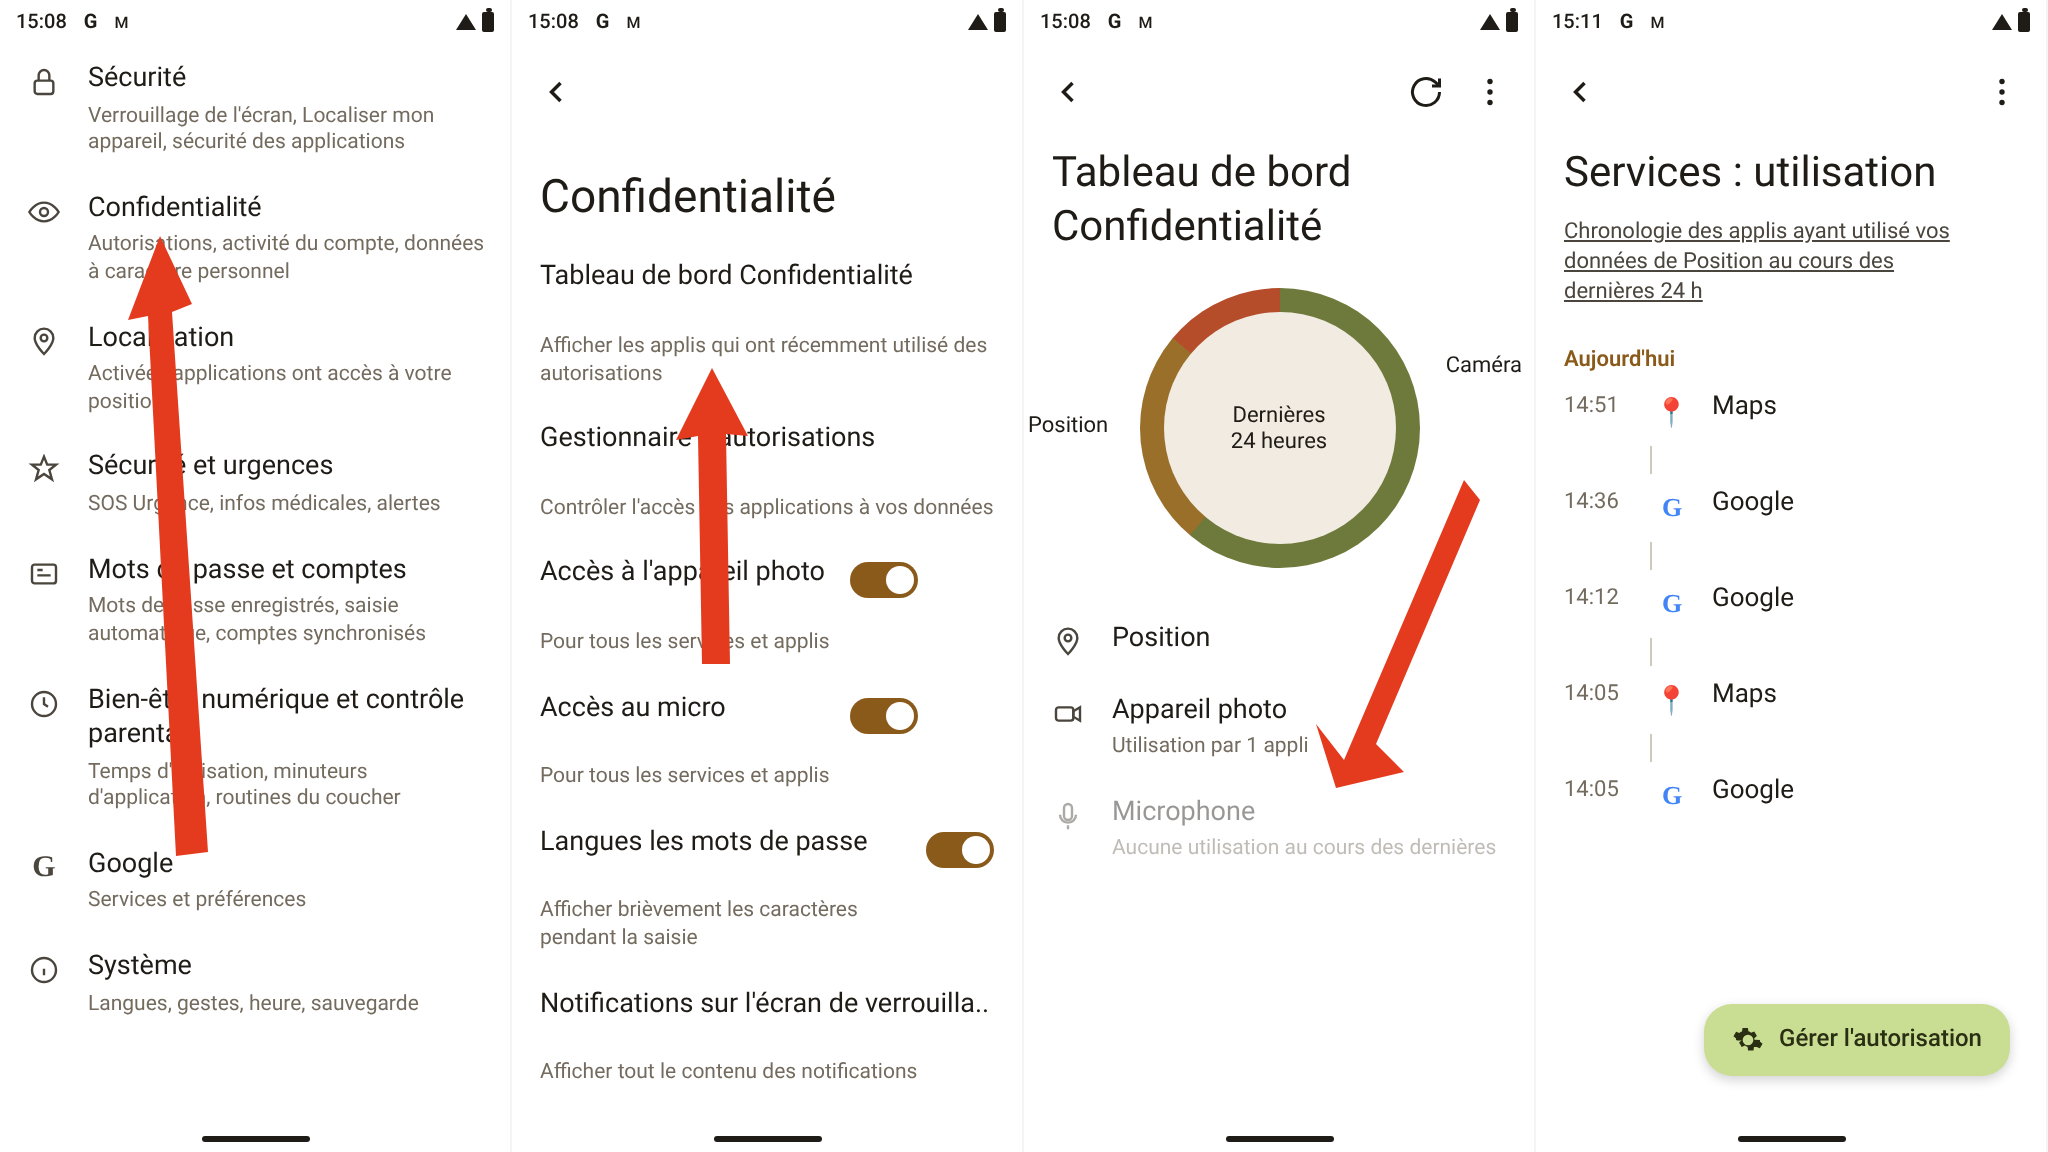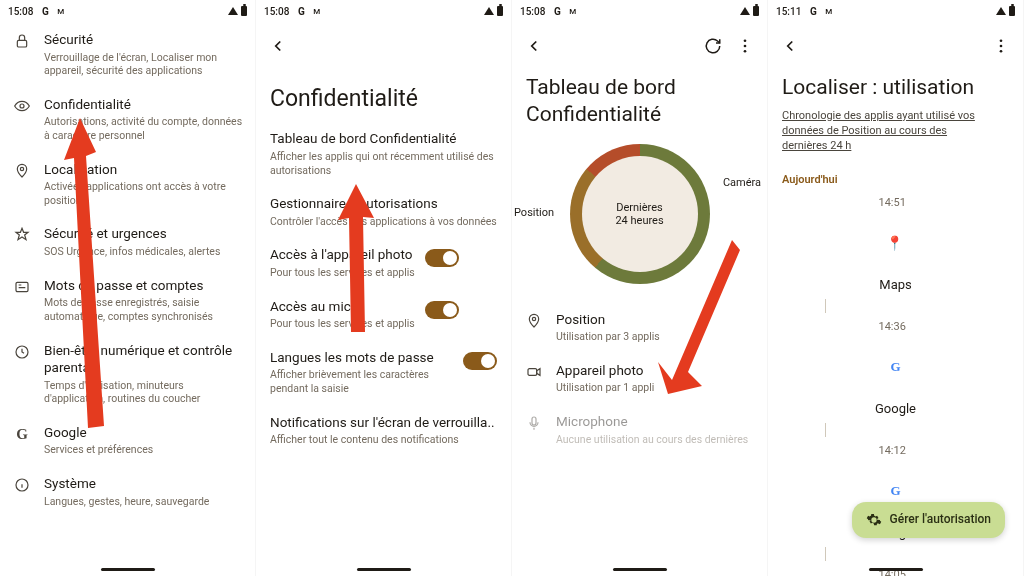--- a/index.html
+++ b/index.html
@@ -40,38 +40,38 @@
   .subtitle { font-size:11px; color:#4a453d; padding: 0 28px 12px 14px; line-height:1.35;text-decoration:underline; }
 
   .list-item { display:flex; align-items:flex-start; padding: 9px 12px; gap: 12px; }
   .leading { width:20px; min-width:20px; display:flex; justify-content:center; padding-top:2px; color:#4a453d; }
   .text-col { flex:1; min-width:0; }
   .primary { font-size:13.5px; color:#1f1b16; font-weight:450; line-height:1.3; }
   .secondary { font-size:10.5px; color:#746b5f; line-height:1.3; margin-top:2px; }
 
   .setting-row { padding: 9px 14px; }
   .setting-row .primary { font-size:13.5px; }
-  .setting-row .secondary { font-size:10.5px; margin-top:2px; }
+  .setting-row .secondary { font-size:10.5px; margin-top:18px; }
   .row-flex { display:flex; align-items:flex-start; justify-content:space-between; gap:10px; }
   .toggle {
     width: 34px; height: 18px; background:#8a5a1a; border-radius:10px; position:relative; margin-top:3px;
   }
   .toggle::after { content:""; position:absolute; right:2px; top:2px; width:14px; height:14px; background:#fff; border-radius:50%; }
 
   .donut-wrap { display:flex; justify-content:center; padding: 8px 0; position:relative; }
   .donut { width:140px; height:140px; border-radius:50%;
     background: conic-gradient(#6d7a3b 0deg 220deg, #9a6f2a 220deg 310deg, #b54d2a 310deg 360deg);
     position:relative;
   }
   .donut::after { content:""; position:absolute; inset:12px; background:#f2ebe2; border-radius:50%; }
   .donut-center { position:absolute; inset:0; display:flex; flex-direction:column; align-items:center; justify-content:center; font-size:11px; z-index:2; color:#1f1b16; }
   .donut-label { position:absolute; font-size:11px; color:#1f1b16; }
 
   .section-hdr { font-size:11px; font-weight:600; color:#8a5a1a; padding: 8px 14px 3px 14px; }
-  .usage-row { display:flex; align-items:center; padding: 7px 14px; gap:24px;flex-direction:column; }
+  .usage-row { display:flex; padding: 7px 14px; gap:10px; }
   .usage-time { width:34px; font-size:11px; color:#746b5f; }
   .app-icon { width:20px; height:20px; border-radius:4px; display:flex; align-items:center; justify-content:center; font-size:13px; font-weight:700; }
   .g-icon { color:#4285F4; font-family: Georgia, serif; }
   .maps-pin { font-size:14px; }
   .app-name { font-size:13px; color:#1f1b16; }
   .vline { width:1px; height:14px; background:#d0c8ba; margin-left:57px; }
 
   .fab {
     position:absolute; bottom:38px; right:18px;
     background:#c9dd93; color:#2a2f13;
@@ -308,21 +308,20 @@
   <div id="s3-list" style="margin-top:10px">
       <div class="list-item">
         <div class="leading">
           <svg width="16" height="16" viewBox="0 0 24 24" fill="none" stroke="currentColor" stroke-width="1.8">
             <path d="M12 21s-7-7-7-12a7 7 0 0 1 14 0c0 5-7 12-7 12z"></path>
             <circle cx="12" cy="9" r="2.5"></circle>
           </svg>
         </div>
   <div class="text-col">
           <div class="primary">Position</div>
-          <div class="secondary">Utilisation par 3 applis</div>
         </div>
       </div>
       <div class="list-item">
         <div class="leading">
           <svg width="16" height="16" viewBox="0 0 24 24" fill="none" stroke="currentColor" stroke-width="1.8">
             <rect x="3" y="7" width="13" height="10" rx="2"></rect>
             <path d="M16 10l5-3v10l-5-3z"></path>
           </svg>
         </div>
   <div class="text-col">
@@ -365,21 +364,21 @@
     </div>
     <div style="flex:1"></div>
     <div class="icon-btn">
       <svg width="18" height="18" viewBox="0 0 24 24" fill="currentColor">
           <circle cx="12" cy="5" r="1.8"></circle>
           <circle cx="12" cy="12" r="1.8"></circle>
           <circle cx="12" cy="19" r="1.8"></circle>
         </svg>
     </div>
   </div>
-  <div class="title-large" style="font-size:21px; padding-top:14px;">Localiser : utilisation</div>
+  <div class="title-large" style="font-size:21px; padding-top:14px;">Services : utilisation</div>
   <div class="subtitle">Chronologie des applis ayant utilisé vos données de Position au cours des dernières 24 h</div>
   <div class="section-hdr">Aujourd'hui</div>
   <div id="s4-list">
       <div class="usage-row">
         <div class="usage-time">14:51</div>
   <div class="app-icon">
           <span class="maps-pin">📍</span>
         </div>
   <div class="app-name">Maps</div>
       </div>

